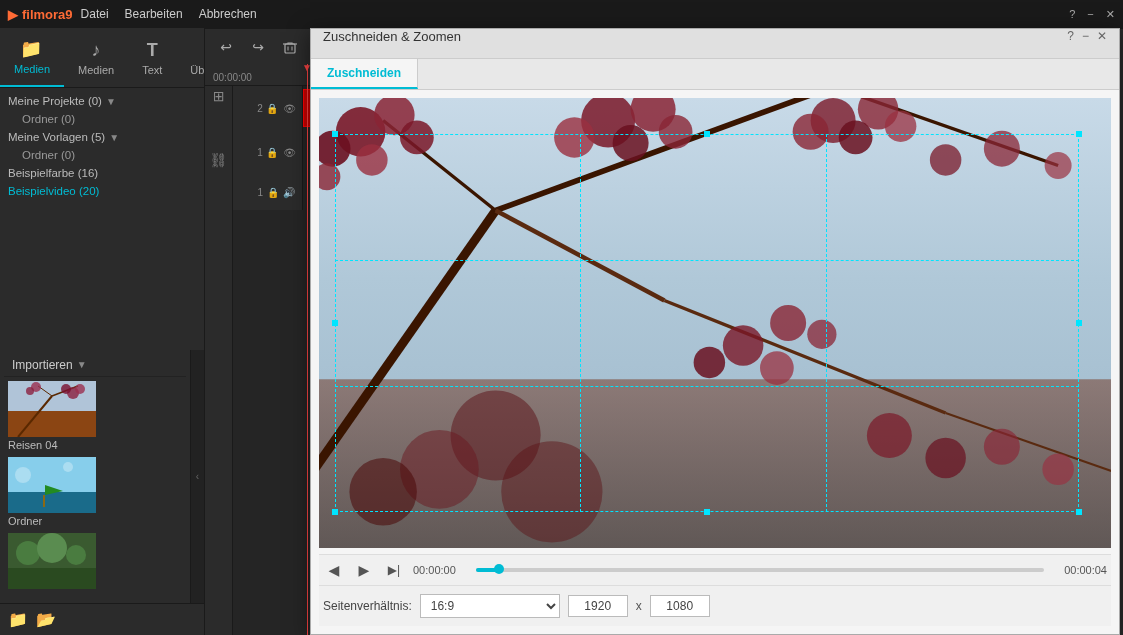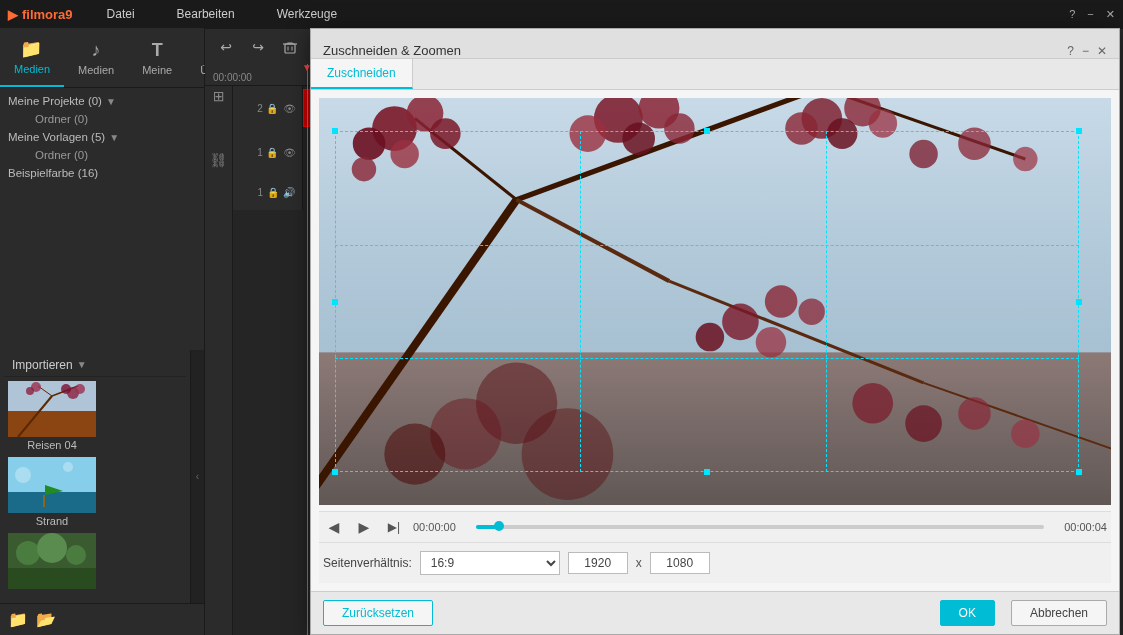--- a/index.html
+++ b/index.html
@@ -2,71 +2,71 @@
 <html><head>
   <meta charset="utf-8">
   <style>
     * { box-sizing: border-box; margin: 0; padding: 0; }
     body { font-family: 'Segoe UI', Arial, sans-serif; font-size: 12px; background: #2b2b2b; color: #ccc; overflow: hidden; width: 1123px; height: 635px; }
 
     
     #titlebar { background: #1a1a1a; height: 28px; display: flex; align-items: center; padding: 0 8px; gap: 8px; }
     #titlebar .logo { color: #ff6b35; font-weight: bold; font-size: 13px; display: flex; align-items: center; gap: 4px; }
     #titlebar .menu-items { display: flex; gap: 16px; color: #ccc; font-size: 12px; }
-    #titlebar .menu-items span { cursor: pointer; margin-left: 26px; }
+    #titlebar .menu-items span { cursor: pointer; }
     #titlebar .win-controls { margin-left: auto; display: flex; gap: 12px; color: #aaa; font-size: 11px; }
     #titlebar .win-controls span { cursor: pointer; }
 
     
     #main { display: flex; height: calc(635px - 28px); }
 
     
     #left-panel { width: 205px; background: #2b2b2b; display: flex; flex-direction: column; border-right: 1px solid #1a1a1a; flex-shrink: 0; }
 
     
     #toolbar-top { background: #2b2b2b; display: flex; align-items: stretch; height: 60px; border-bottom: 1px solid #1a1a1a; }
     .toolbar-item { display: flex; flex-direction: column; align-items: center; justify-content: center; padding: 6px 14px; cursor: pointer; color: #aaa; gap: 3px; font-size: 11px; }
     .toolbar-item.active { color: #00bcd4; border-bottom: 2px solid #00bcd4; }
     .toolbar-item .icon { font-size: 18px; }
 
     
     #file-tree { padding: 4px 0; flex: 1; overflow-y: auto; }
     .tree-item { padding: 3px 8px; cursor: pointer; display: flex; align-items: center; gap: 4px; color: #bbb; font-size: 11.5px; }
     .tree-item.active { color: #00bcd4; }
     .tree-item .arrow { font-size: 10px; color: #888; }
-    .tree-sub { padding-left: 27px; }
+    .tree-sub { padding-left: 14px; }
     .tree-sub .tree-item { color: #999; }
 
     
     #media-panel { flex: 1; overflow-y: auto; padding: 4px; }
     .media-import-btn { display: flex; align-items: center; gap: 4px; padding: 4px 8px; color: #ccc; font-size: 12px; cursor: pointer; border-bottom: 1px solid #222; }
     .media-import-btn .arrow { color: #888; font-size: 10px; }
     .media-grid { display: flex; flex-wrap: wrap; gap: 4px; padding: 4px; }
     .media-thumb { width: 88px; cursor: pointer; }
     .media-thumb .thumb-img { width: 88px; height: 56px; background: #444; overflow: hidden; display: flex; align-items: center; justify-content: center; }
-    .media-thumb .thumb-label { font-size: 11px; color: #bbb; text-align: center; padding: 2px 0; }
+    .media-thumb .thumb-label { font-size: 11px; color: #bbb; text-align: left; padding: 2px 0; }
 
     
     .thumb-reisen { background: linear-gradient(135deg, #8B4513 30%, #D2691E 60%, #8B0000 80%); }
     .thumb-strand { background: linear-gradient(180deg, #87CEEB 40%, #1a6b8a 100%); }
     .thumb-nature { background: linear-gradient(135deg, #2d5a27 30%, #4a7c40 70%); }
     #panel-collapse { width: 14px; background: #222; display: flex; align-items: center; justify-content: center; cursor: pointer; color: #666; font-size: 10px; border-left: 1px solid #1a1a1a; }
 
     
     #right-panel { flex: 1; display: flex; flex-direction: column; }
 
     
     #dialog { position: absolute; top: 28px; left: 310px; width: 810px; height: 607px; background: #f0f0f0; border: 1px solid #aaa; box-shadow: 0 4px 20px rgba(0,0,0,0.5); display: flex; flex-direction: column; z-index: 10; }
-    #dialog-titlebar { background: #e0e0e0; height: 30px; display: flex; align-items: flex-end; padding: 0 12px; border-bottom: 1px solid #ccc; }
+    #dialog-titlebar { background: #e0e0e0; height: 30px; display: flex; align-items: flex-start; padding: 0 12px; border-bottom: 1px solid #ccc; }
     #dialog-titlebar .title { color: #333; font-size: 13px; font-weight: normal; flex: 1; }
     #dialog-titlebar .controls { display: flex; gap: 8px; color: #666; font-size: 12px; }
     #dialog-titlebar .controls span { cursor: pointer; }
 
     
-    #dialog-tabs { display: flex; background: #e8e8e8; border-bottom: 1px solid #ccc; }
+    #dialog-tabs { display: flex; background: #e8e8e8; border-bottom: 1px solid #ccc; font-weight: bold; }
     .dialog-tab { padding: 7px 16px; cursor: pointer; font-size: 12px; color: #555; border-right: 1px solid #ccc; }
     .dialog-tab.active { background: #f5f5f5; color: #00bcd4; border-bottom: 2px solid #00bcd4; }
 
     
     #dialog-content { flex: 1; display: flex; flex-direction: column; padding: 8px; background: #f5f5f5; }
 
     
     #video-preview { flex: 1; background: #1a1a1a; position: relative; overflow: hidden; margin-bottom: 6px; }
     #video-frame { width: 100%; height: 100%; position: relative; }
 
@@ -135,21 +135,21 @@
 <body>
 
 <div id="titlebar">
   <div class="logo">
     <span>▶</span>
     <span>filmora9</span>
   </div>
   <div class="menu-items">
     <span>Datei</span>
     <span>Bearbeiten</span>
-    <span>Werkzeuge</span>
+    <span>Abbrechen</span>
   </div>
   <div class="win-controls">
     <span>?</span>
     <span>−</span>
     <span>✕</span>
   </div>
 </div>
 
 <div id="main">
 
@@ -159,21 +159,21 @@
       <div class="toolbar-item active">
         <span class="icon">📁</span>
         <span>Medien</span>
       </div>
       <div class="toolbar-item">
         <span class="icon">♪</span>
         <span>Medien</span>
       </div>
       <div class="toolbar-item">
         <span class="icon" style="font-style:normal;font-weight:bold;">T</span>
-        <span>Meine</span>
+        <span>Text</span>
       </div>
       <div class="toolbar-item">
         <span class="icon">⟳</span>
         <span>Übergänge</span>
       </div>
     </div>
 
     <div id="file-tree">
       <div class="tree-item">
         <span>Meine Projekte (0)</span>
@@ -188,20 +188,23 @@
         <span>Meine Vorlagen (5)</span>
         <span class="arrow">▼</span>
       </div>
       <div class="tree-sub">
         <div class="tree-item">
           <span>Ordner (0)</span>
         </div>
       </div>
       <div class="tree-item">
         <span>Beispielfarbe (16)</span>
+      </div>
+      <div class="tree-item active">
+        <span>Beispielvideo (20)</span>
       </div>
     </div>
 
     <div style="display:flex;flex:1;overflow:hidden;">
       <div id="media-panel">
         <div class="media-import-btn">
           <span>Importieren</span>
           <span class="arrow">▼</span>
         </div>
         <div class="media-grid">
@@ -228,21 +231,21 @@
             <div class="thumb-img thumb-strand">
               <svg width="88" height="56" viewBox="0 0 88 56">
                 <rect width="88" height="35" fill="#87CEEB"></rect>
                 <rect y="35" width="88" height="21" fill="#1a6b8a"></rect>
                 <circle cx="15" cy="18" r="8" fill="rgba(255,255,255,0.3)"></circle>
                 <circle cx="60" cy="10" r="5" fill="rgba(255,255,255,0.3)"></circle>
                 <rect x="35" y="38" width="2" height="12" fill="#8B6914"></rect>
                 <polygon points="37,38 37,28 55,34" fill="#228B22"></polygon>
               </svg>
             </div>
-            <div class="thumb-label">Strand</div>
+            <div class="thumb-label">Ordner</div>
           </div>
           <div class="media-thumb">
             <div class="thumb-img thumb-nature">
               <svg width="88" height="56" viewBox="0 0 88 56">
                 <rect width="88" height="56" fill="#3a5a30"></rect>
                 <rect y="35" width="88" height="21" fill="#2a4a20"></rect>
                 <circle cx="20" cy="20" r="12" fill="#4a7c40"></circle>
                 <circle cx="44" cy="15" r="15" fill="#5a8c50"></circle>
                 <circle cx="68" cy="22" r="10" fill="#4a7c40"></circle>
               </svg>
@@ -488,18 +491,13 @@
         <option>9:16</option>
         <option>21:9</option>
         <option>Benutzerdefiniert</option>
       </select>
       <input type="text" class="dimension-input" value="1920" style="width: 60px; background: rgb(255, 255, 255); border: 1px solid rgb(187, 187, 187); padding: 3px 6px; color: rgb(68, 68, 68); font-size: 12px; text-align: center;">
       <span class="x-divider">x</span>
       <input type="text" class="dimension-input" value="1080" style="width: 60px; background: rgb(255, 255, 255); border: 1px solid rgb(187, 187, 187); padding: 3px 6px; color: rgb(68, 68, 68); font-size: 12px; text-align: center;">
     </div>
   </div>
 
-  <div id="dialog-footer">
-    <button class="footer-btn btn-reset">Zurücksetzen</button>
-    <button class="footer-btn btn-ok" style="margin-left: auto;">OK</button>
-    <button class="footer-btn btn-cancel" style="margin-left: 8px;">Abbrechen</button>
-  </div>
 </div>
 
 </body></html>

